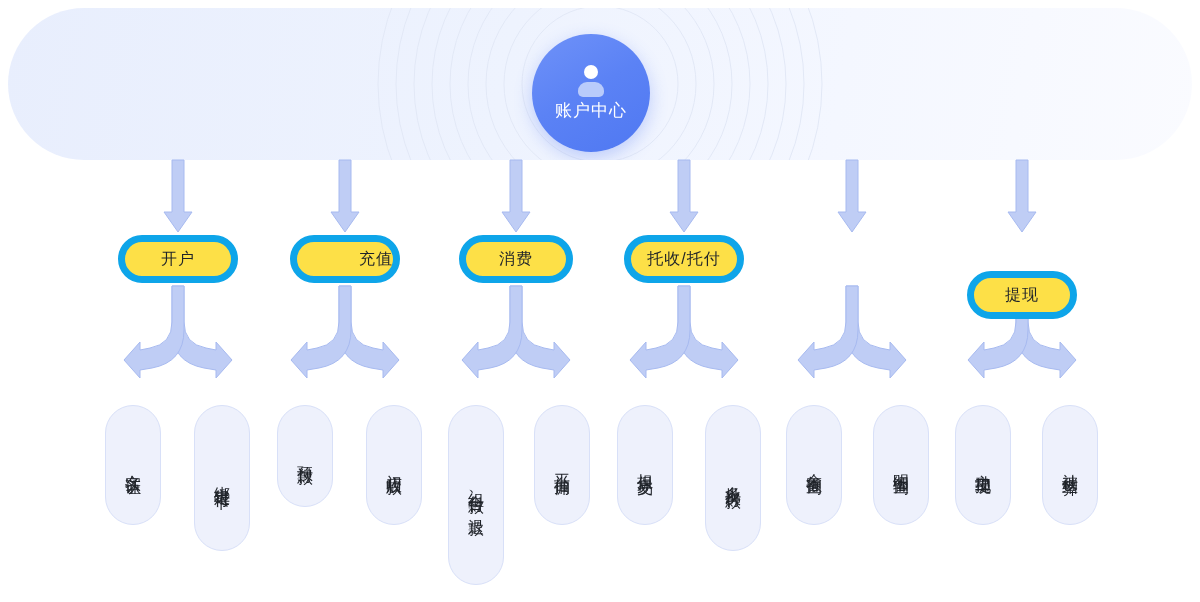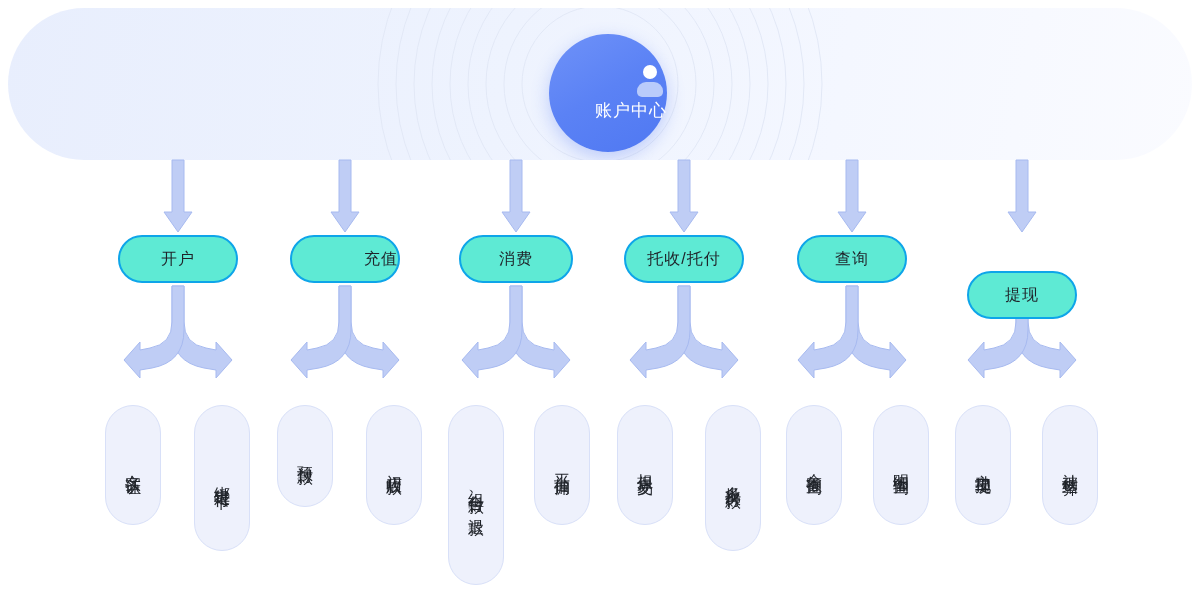--- a/index.html
+++ b/index.html
@@ -28,30 +28,30 @@
     overflow: hidden;
   }
   .ripples {
     position: absolute;
     left: 0; top: 0;
     width: 1184px;
     height: 152px;
   }
   .hub {
     position: absolute;
-    left: 541px;
+    left: 524px;
     top: 26px;
     width: 118px;
     height: 118px;
     border-radius: 50%;
     background: linear-gradient(150deg, #6f92f8 0%, #5b82f5 48%, #4f78f2 100%);
     box-shadow: 0 6px 18px rgba(80,118,242,0.32);
     display: flex;
     flex-direction: column;
-    align-items: flex-end;
+    align-items: center;
     justify-content: center;
   }
   .hub-avatar {
     position: relative;
     width: 34px;
     height: 30px;
     margin-bottom: 4px;
   }
   .hub-avatar .head {
     position: absolute;
@@ -78,22 +78,22 @@
     font-size: 17px;
     letter-spacing: 1px;
     white-space: nowrap;
   }
 
   
   .pill-l2 {
     position: absolute;
     height: 48px;
     border-radius: 24px;
-    background: #5eead4;
-    border: 2px solid #0ea5e9;
+    background: #fde047;
+    border: 7px solid #0ea5e9;
     display: flex;
     align-items: center;
     justify-content: center;
     color: #1f2329;
     font-size: 16px;
     letter-spacing: 1px;
     white-space: nowrap;
     box-sizing: border-box;
   }
   .pill-leaf {
@@ -211,23 +211,20 @@
   </div>
   <div class="pill-l2" style="left:290px; top:235px; width:110px;justify-content:flex-end;">
     <span>充值</span>
   </div>
   <div class="pill-l2" style="left:624px; top:235px; width:120px;">
     <span>托收/托付</span>
   </div>
   <div class="pill-l2" style="left:459px; top:235px; width:114px;">
     <span>消费</span>
   </div>
-  <div class="pill-l2" style="left:797px; top:235px; width:110px;">
-    <span>查询</span>
-  </div>
   <div class="pill-l2" style="left:967px; top:235px; width:110px;margin-top:36px;">
     <span>提现</span>
   </div>
 
   <div class="pill-leaf" style="left:105px; top:405px; height:120px;">
     <span class="leaf-text">实名认证</span>
   </div>
   <div class="pill-leaf" style="left:194px; top:405px; height:146px;">
     <span class="leaf-text">绑定银行卡</span>
   </div>

